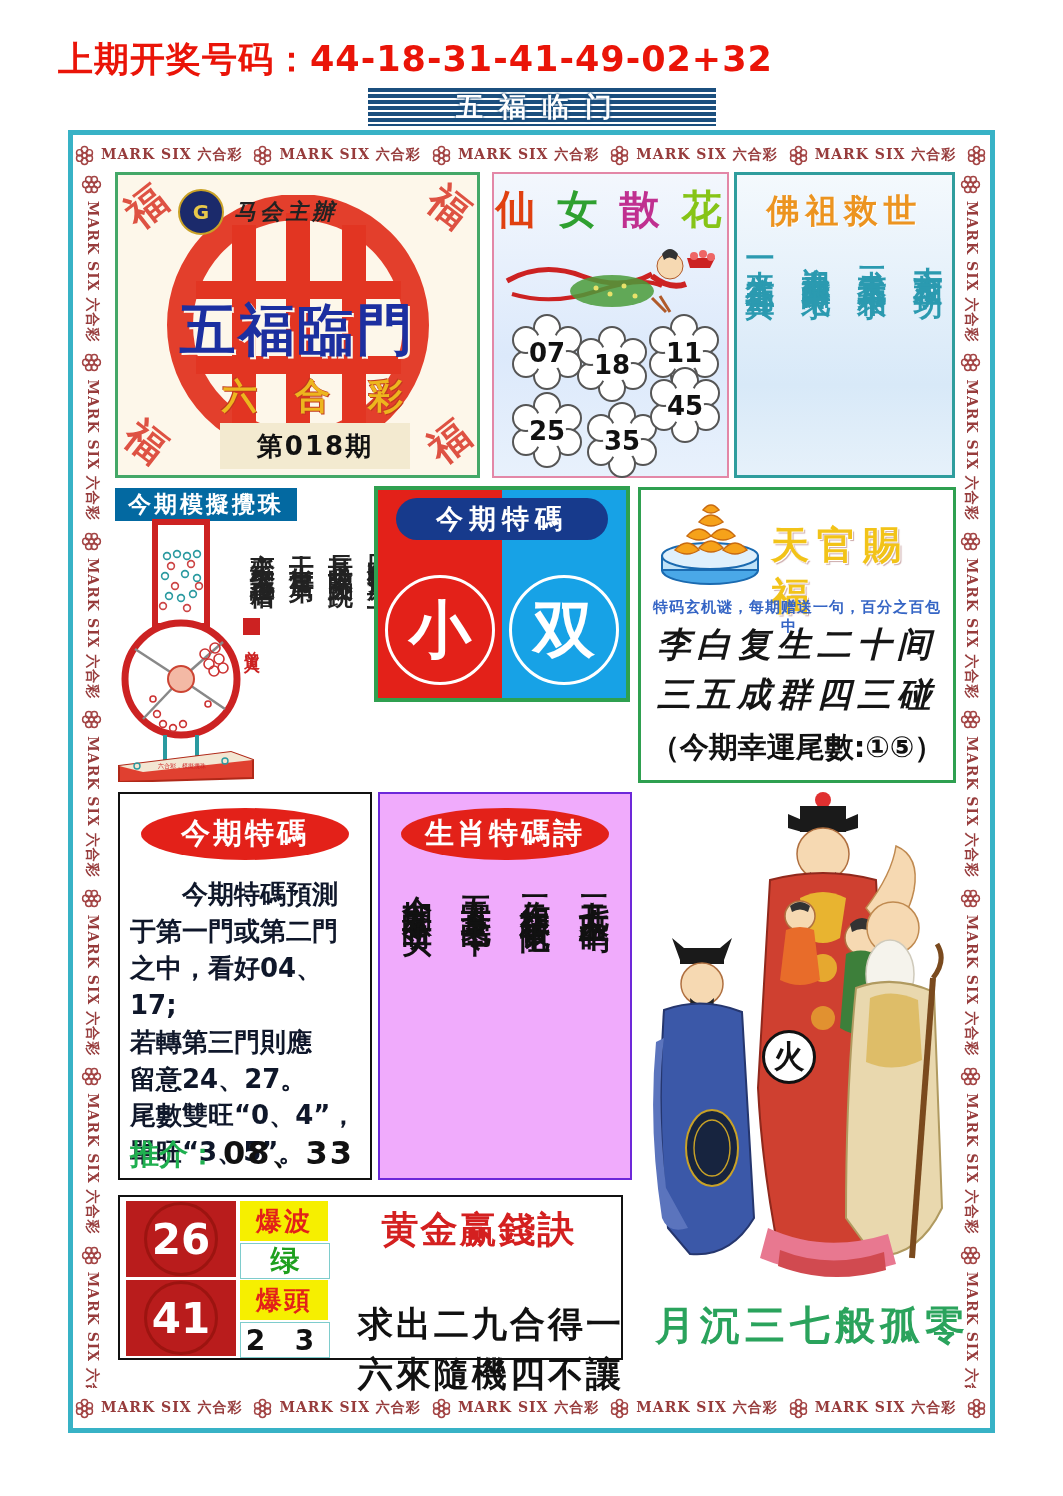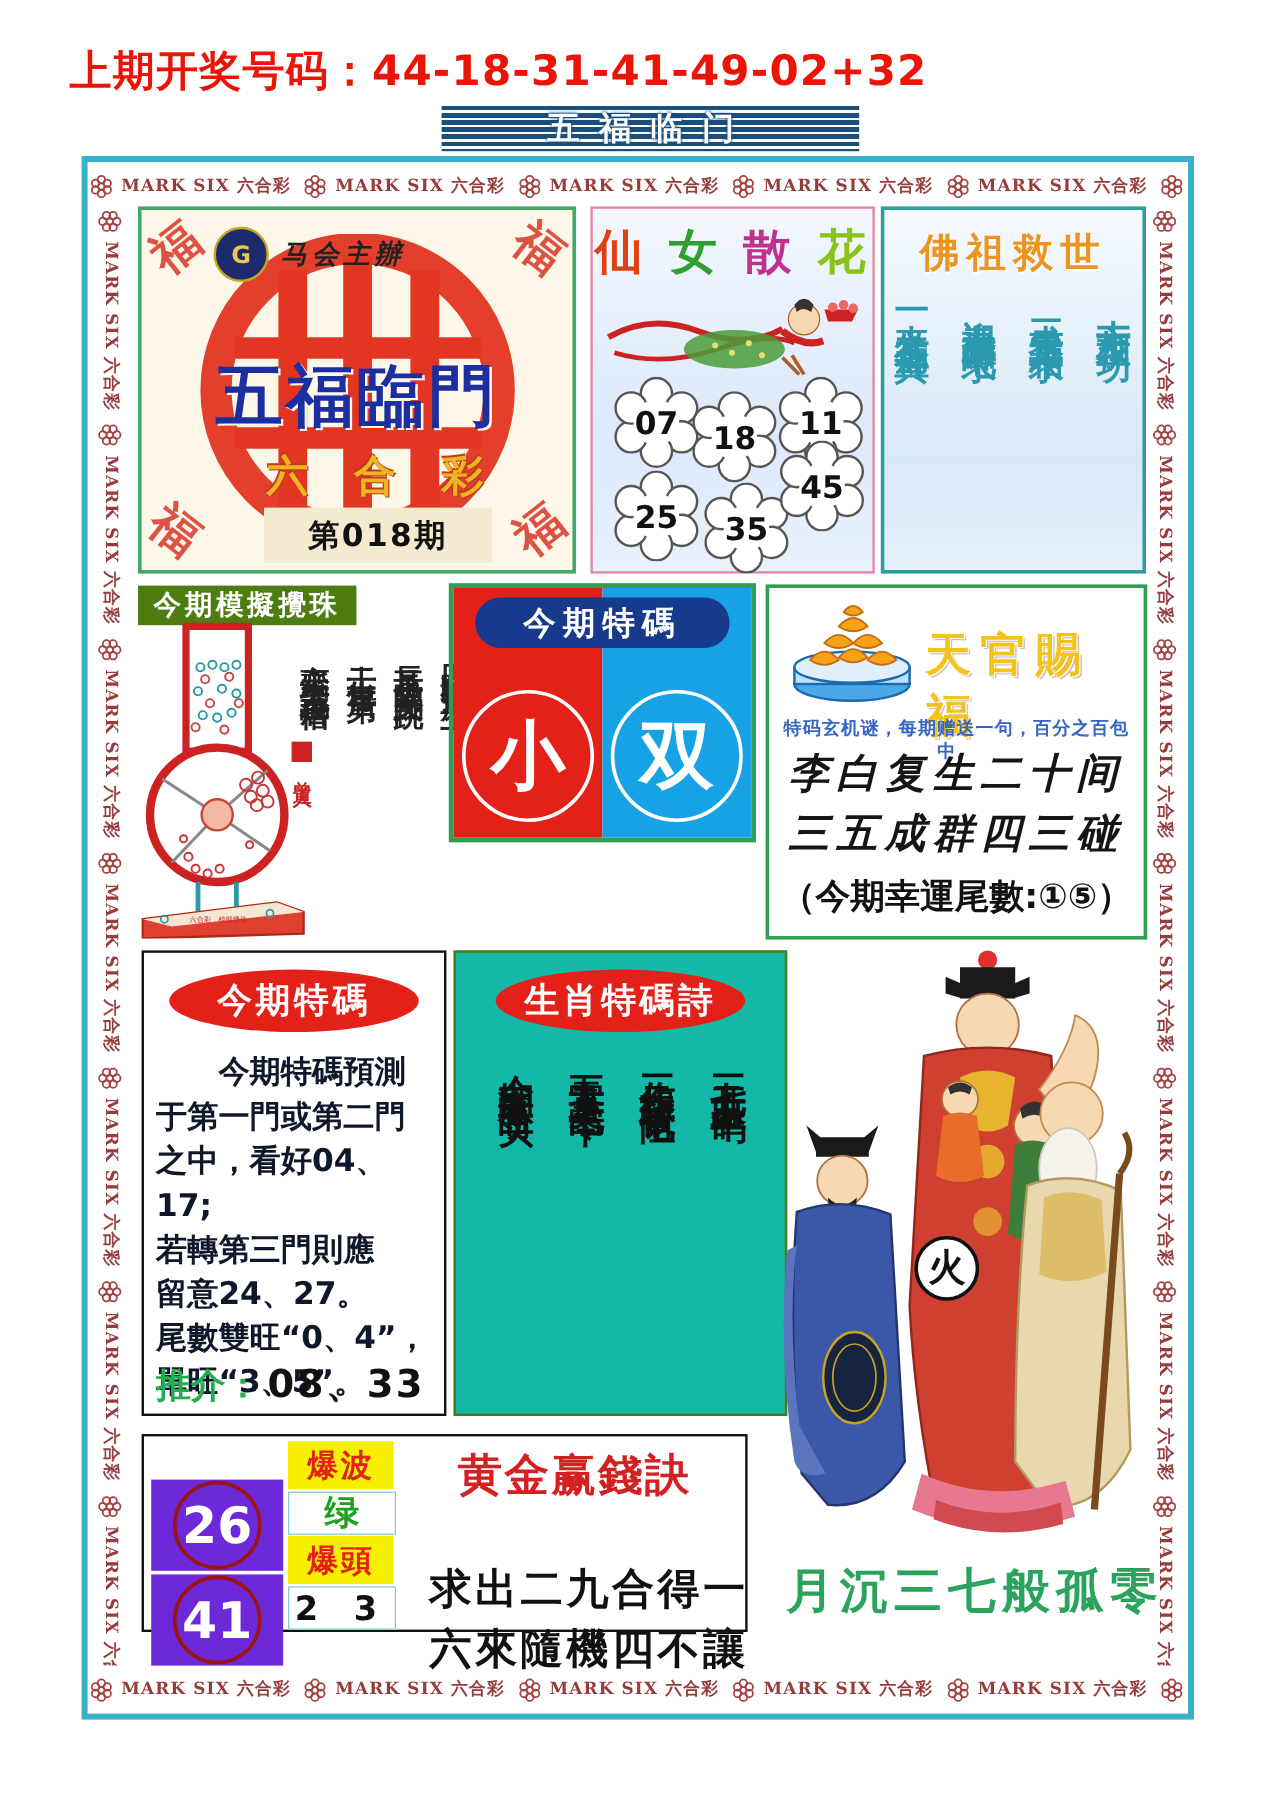--- a/index.html
+++ b/index.html
@@ -54,21 +54,21 @@
   .buddha-box{left:734px;top:172px;width:221px;height:306px;border:3px solid #2f9d9d;
               background:linear-gradient(180deg,#f4f9fd 0%,#d8e9f8 70%,#e6f1fa 100%);}
   .buddha-title{position:absolute;left:0;top:14px;width:100%;text-align:center;
                 font-size:33px;font-weight:bold;color:#ec9420;letter-spacing:6px;text-shadow:1px 1px 0 #fff;}
   .vcols{position:absolute;display:flex;flex-direction:row-reverse;justify-content:center;}
   .buddha-cols{left:0;top:68px;width:100%;height:226px;gap:16px;}
   .buddha-cols .vcol{writing-mode:vertical-rl;font-size:29px;font-weight:bold;color:#2b9ab0;letter-spacing:4px;}
 
   
   .machine-box{left:115px;top:488px;width:252px;height:297px;}
-  .machine-header{position:absolute;left:0;top:0;width:182px;height:33px;background:#4d7c0f;
+  .machine-header{position:absolute;left:0;top:0;width:182px;height:33px;background:#0369a1;
                   display:flex;align-items:center;justify-content:center;
                   font-size:23px;font-weight:bold;color:#fff;letter-spacing:3px;}
   .machine-svg{position:absolute;left:-2px;top:26px;}
   .machine-cols{left:148px;top:46px;width:116px;height:228px;gap:6px;}
   .machine-cols .vcol{writing-mode:vertical-rl;font-size:25px;font-weight:bold;color:#222;letter-spacing:5px;}
   .signer{position:absolute;left:126px;top:130px;display:flex;flex-direction:column;align-items:center;gap:3px;}
   .signer-sq{width:17px;height:17px;background:#cc2222;}
   .signer-name{writing-mode:vertical-rl;font-size:16px;font-weight:bold;color:#cc2222;letter-spacing:3px;}
 
   
@@ -88,42 +88,42 @@
             letter-spacing:8px;text-shadow:1px 1px 0 #fff,2px 2px 1px #caa;}
   .tg-sub{position:absolute;left:0;top:108px;width:100%;text-align:center;
           font-size:15px;font-weight:bold;color:#3565c5;letter-spacing:1px;}
   .tg-line{position:absolute;width:100%;text-align:center;font-family:"DejaVu Serif",serif;font-style:italic;
            font-size:34px;font-weight:bold;color:#151515;letter-spacing:6px;}
   .tg-lucky{position:absolute;left:0;top:238px;width:100%;text-align:center;
             font-size:29px;font-weight:bold;color:#111;}
 
   
   .pred-box{left:118px;top:792px;width:254px;height:388px;border:2px solid #111;background:#fff;}
-  .poem-box{left:378px;top:792px;width:278px;height:388px;border:2px solid #4d7c0f;background:#14b8a6;}
+  .poem-box{left:378px;top:792px;width:254px;height:388px;border:2px solid #6d28d9;background:#f0abfc;}
   .red-ellipse{position:absolute;left:50%;top:14px;transform:translateX(-50%);width:208px;height:52px;
                background:#e32119;border-radius:50%;display:flex;align-items:center;justify-content:center;
                font-size:29px;font-weight:bold;color:#fff;letter-spacing:3px;}
   .pred-body{position:absolute;left:10px;top:82px;width:234px;font-size:26px;font-weight:600;color:#0f172a;
              line-height:1.42;white-space:pre-line;}
   .pred-tui{position:absolute;left:10px;top:338px;display:flex;align-items:baseline;gap:6px;}
   .tui-label{font-size:29px;font-weight:bold;color:#1faf4f;}
   .tui-value{font-size:32px;font-weight:bold;color:#111;letter-spacing:2px;}
   .poem-cols{left:0;top:78px;width:100%;height:296px;gap:18px;}
   .poem-cols .vcol{writing-mode:vertical-rl;font-size:30px;font-weight:bold;color:#111;letter-spacing:5px;}
 
   
   .deity{left:650px;top:788px;width:300px;height:496px;}
   .fire-badge{left:762px;top:1030px;width:54px;height:54px;border:3px solid #111;border-radius:50%;
               background:#fff;display:flex;align-items:center;justify-content:center;
               font-size:31px;font-weight:bold;color:#111;z-index:3;}
 
   
   .bottom-box{left:118px;top:1195px;width:505px;height:165px;border:2px solid #111;background:#fff;}
-  .num-sq{position:absolute;left:6px;width:110px;height:76px;background:#6d28d9;
-          display:flex;align-items:center;justify-content:center;margin-top:32px;}
+  .num-sq{position:absolute;left:6px;width:110px;height:76px;background:#b91c1c;
+          display:flex;align-items:center;justify-content:center;}
   .num-circle{width:68px;height:68px;border:3px solid #9c1410;border-radius:50%;
               display:flex;align-items:center;justify-content:center;font-size:42px;font-weight:bold;color:#fff;}
   .tag{position:absolute;left:120px;width:88px;height:40px;background:#f6ef00;
        display:flex;align-items:center;justify-content:center;font-size:26px;font-weight:bold;color:#e32119;letter-spacing:2px;}
   .tag-val{position:absolute;left:120px;width:88px;height:34px;border:1px solid #7ecccc;background:#fff;
            display:flex;align-items:center;justify-content:center;font-weight:bold;}
   .val-green{font-size:29px;color:#1fa01f;}
   .val-nums{font-size:28px;color:#111;letter-spacing:10px;}
   .gold-title{position:absolute;left:218px;top:8px;width:282px;text-align:center;
               font-size:37px;font-weight:bold;color:#d42020;letter-spacing:2px;}

